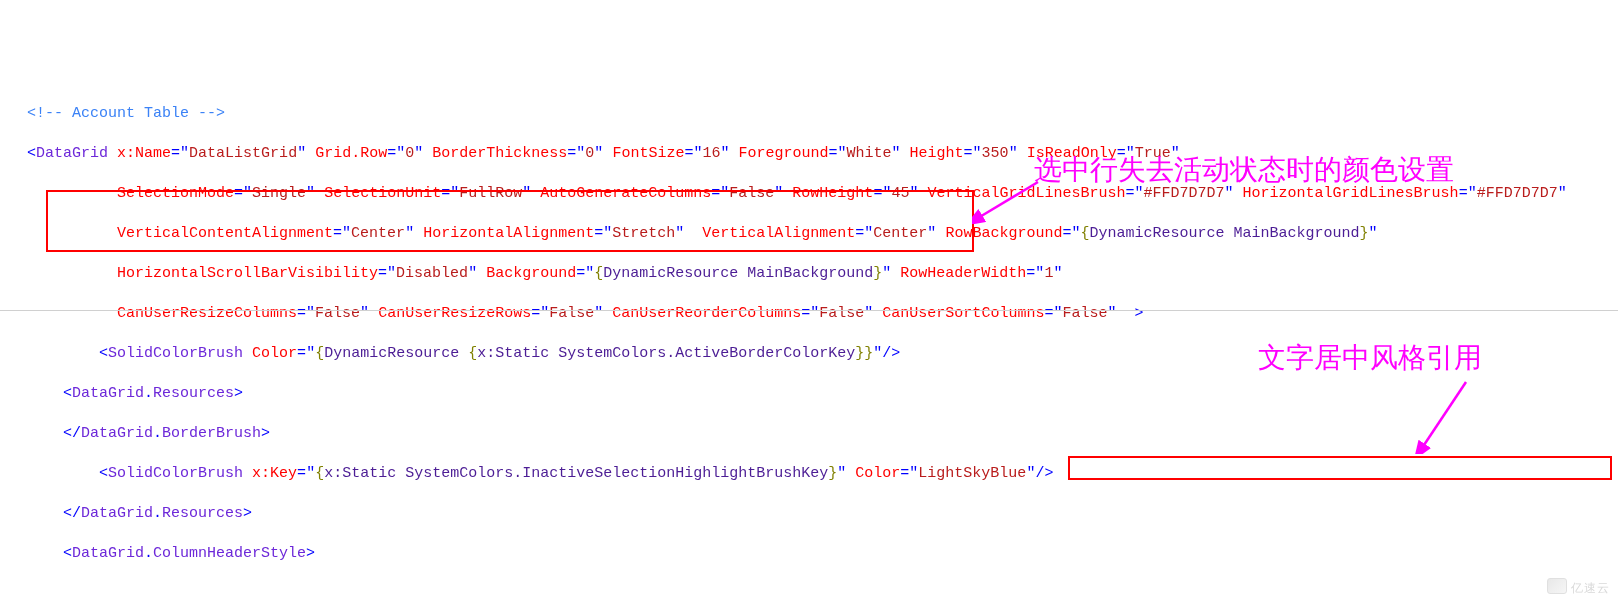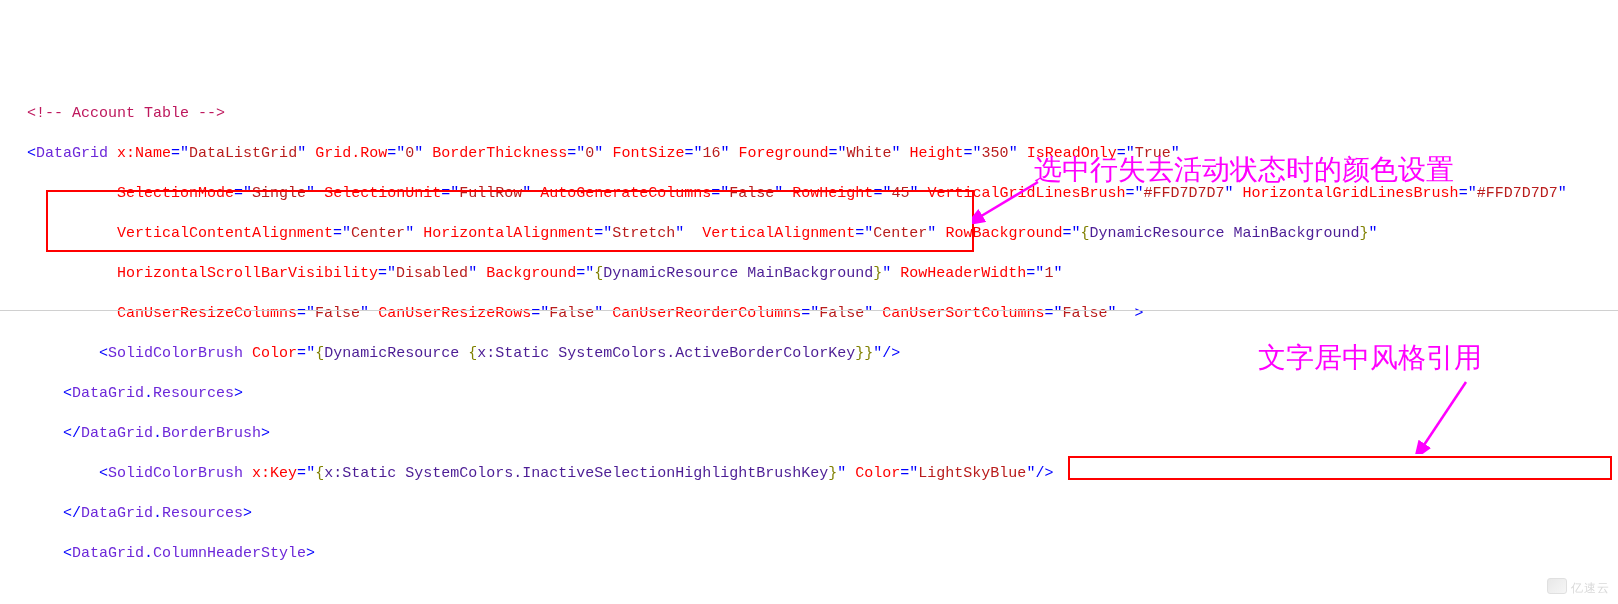--- a/index.html
+++ b/index.html
@@ -11,21 +11,21 @@
     line-height: 20px;
     white-space: pre;
     overflow: hidden;
     position: relative;
     width: 1618px;
     height: 604px;
     box-sizing: border-box;
   }
   .code { position: relative; }
   .ln { display:block; }
-  .cmt { color:#be185d; }
+  .cmt { color:#3b82f6; }
   .tag { color:#6d28d9; }
   .br  { color:#0000ff; }  
   .attr{ color:#ff0000; }
   .eq  { color:#0000ff; }
   .q   { color:#0000ff; }  
   .str { color:#b91c1c; }  
   .curly{ color:#808000; }
   .res { color:#4c1d95; }  
   .dot { color:#0000ff; }
   .box {

